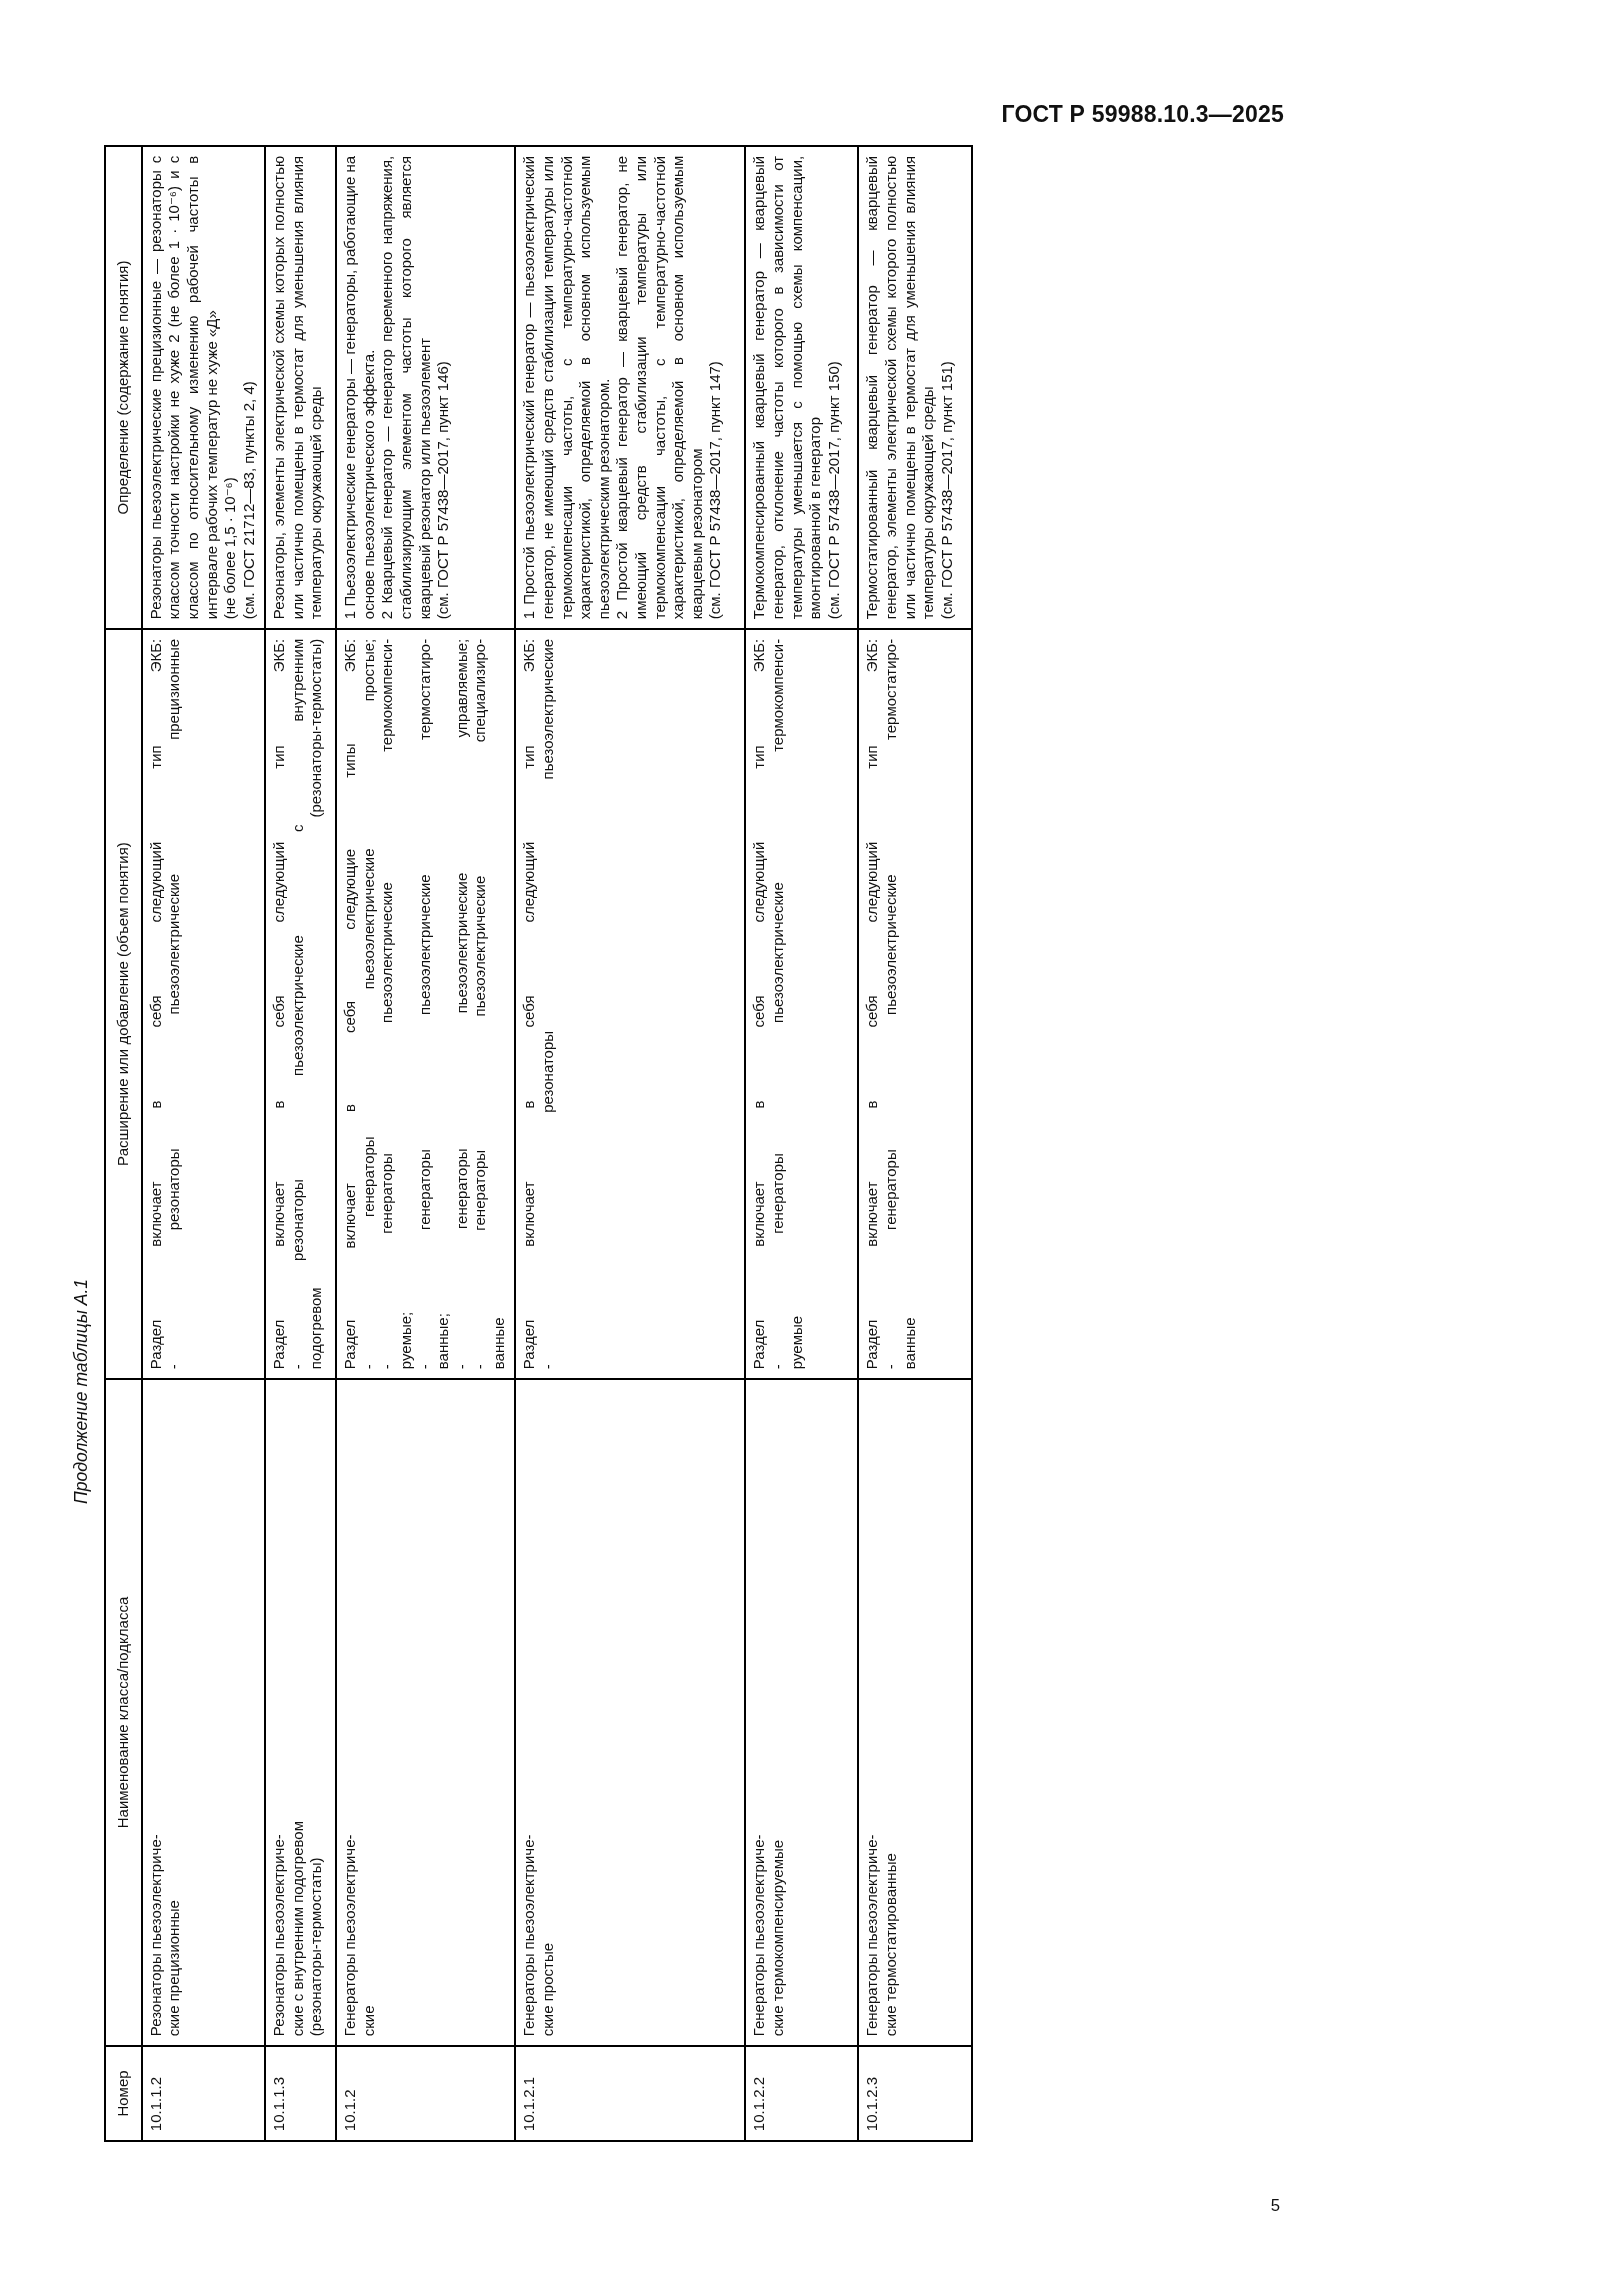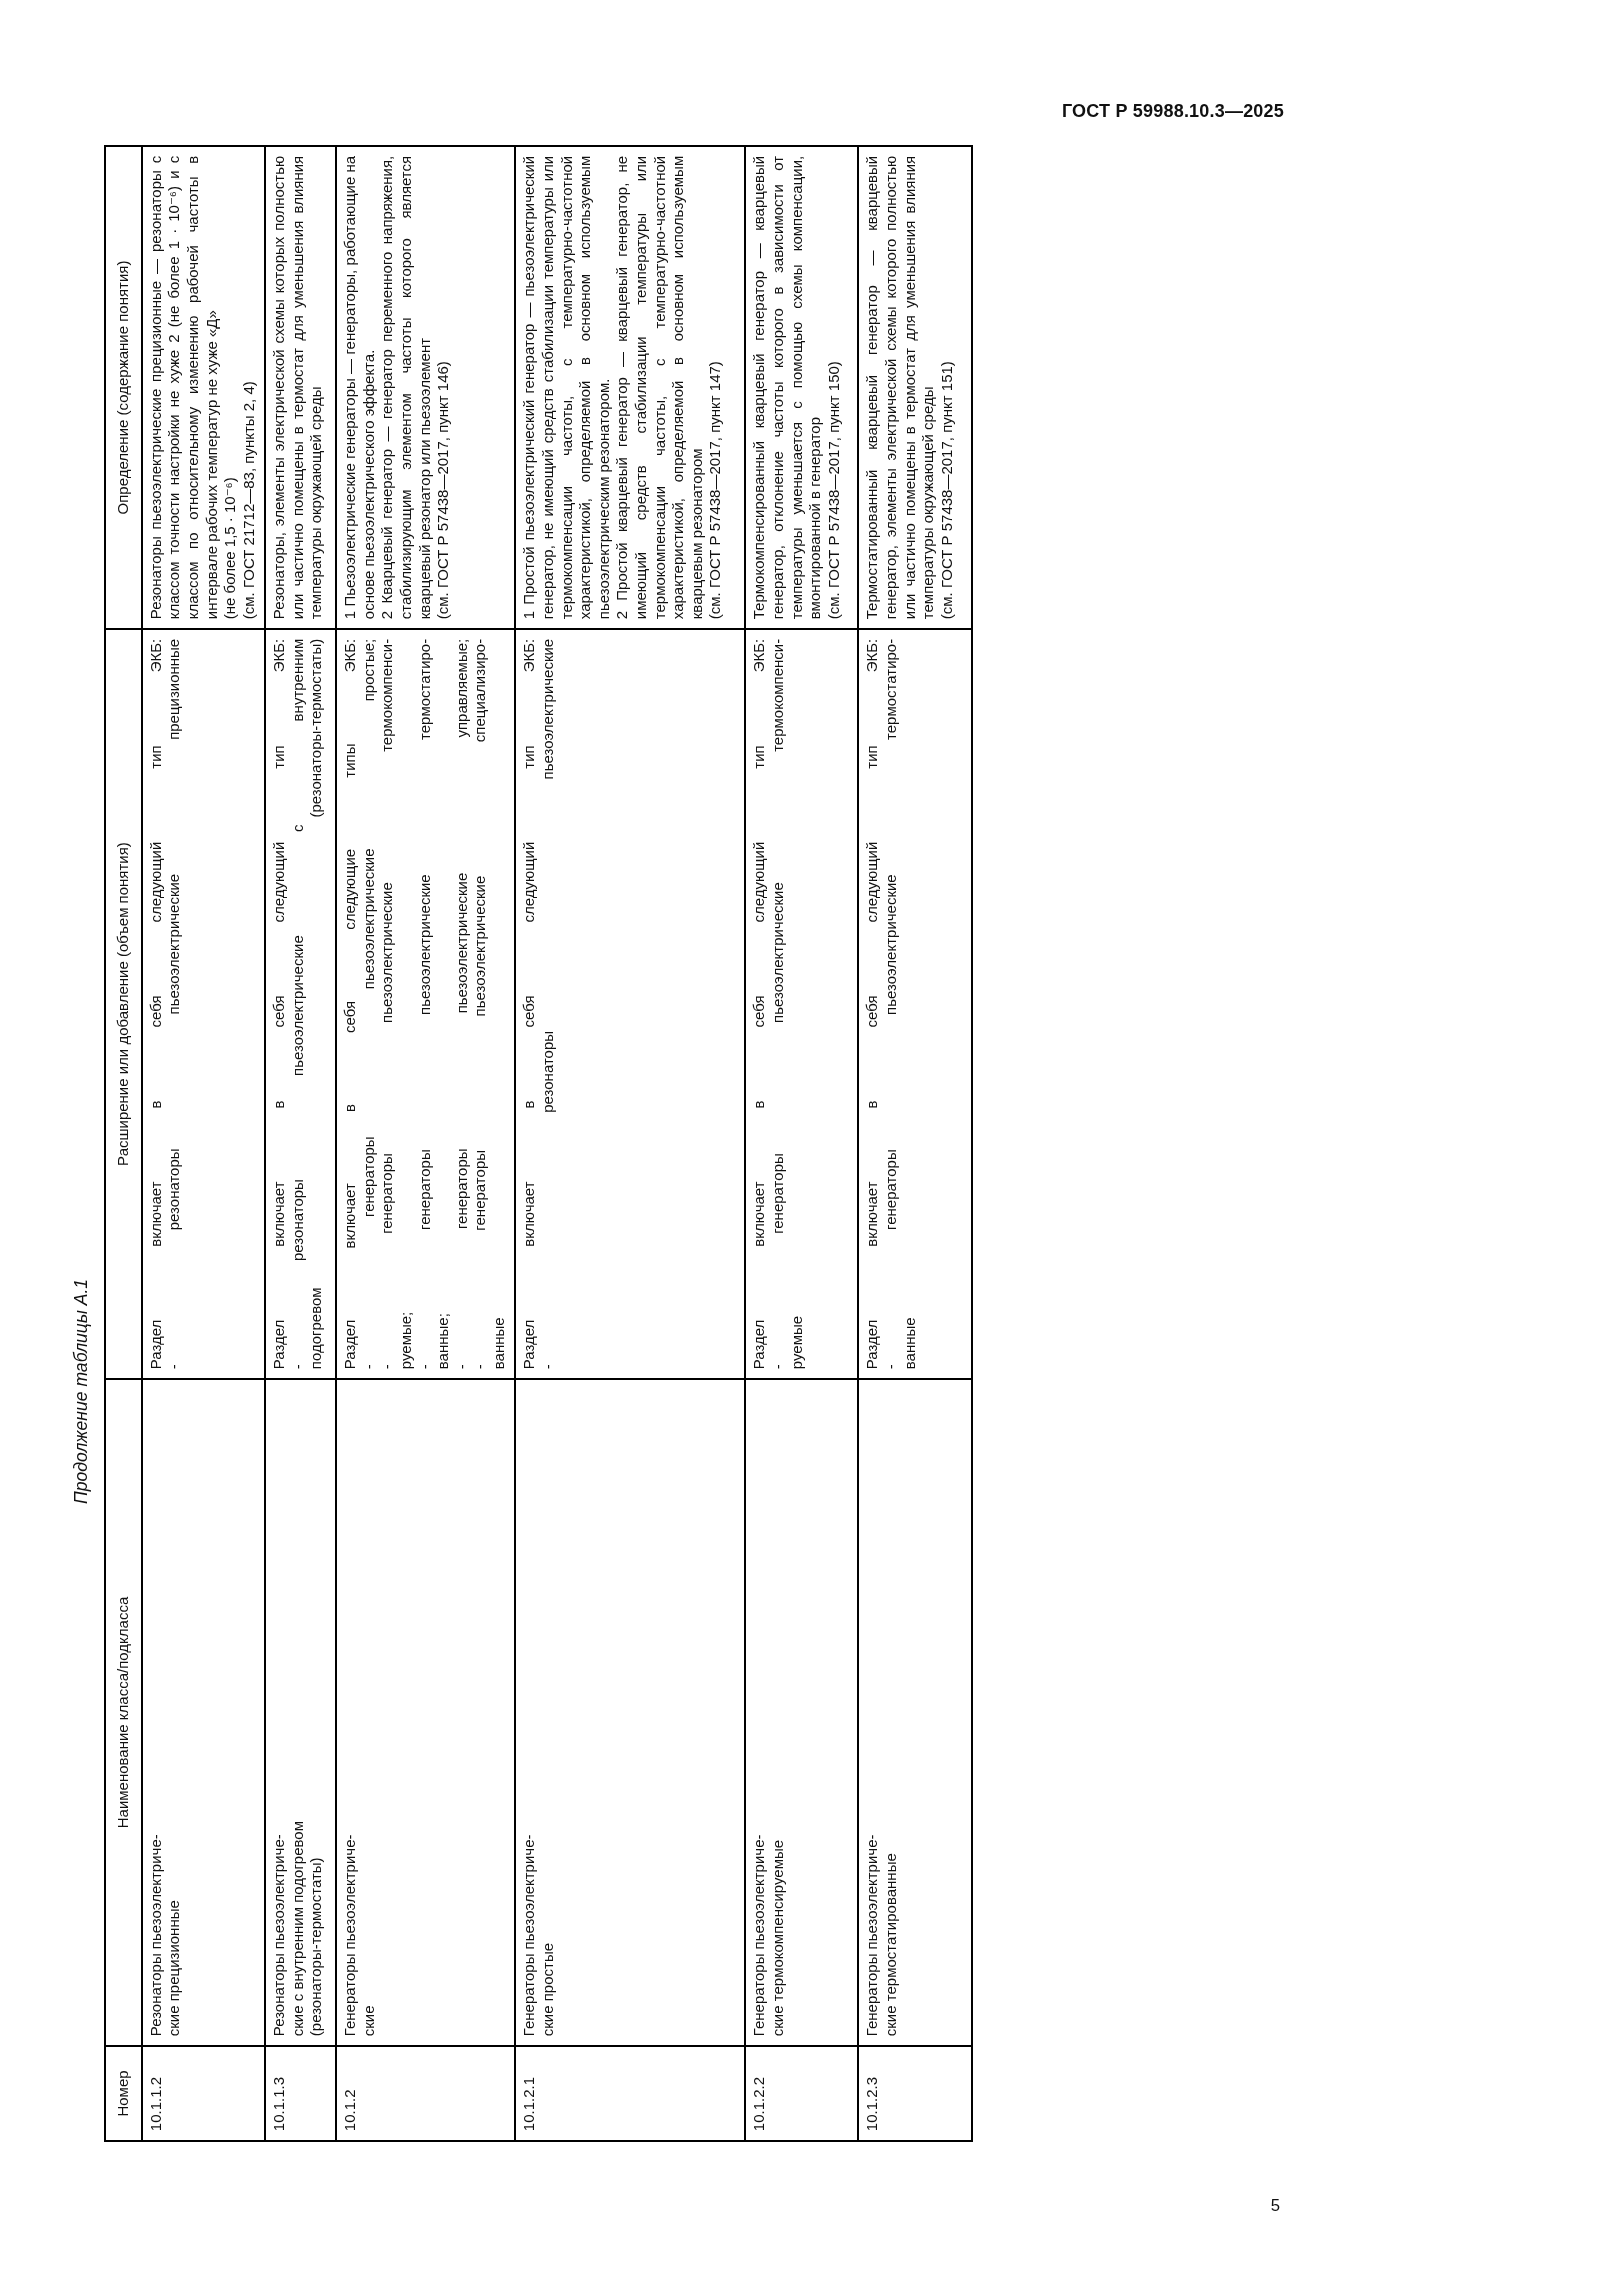--- a/index.html
+++ b/index.html
@@ -12,21 +12,21 @@
     height: 2293px;
     background: #ffffff;
     overflow: hidden;
   }
 
   
   .doc-header {
     position: absolute;
     top: 101px;
     right: 337px;
-    font-size: 18px;
+    font-size: 23px;
     font-weight: bold;
     letter-spacing: 0.2px;
     white-space: nowrap;
   }
   .page-number {
     position: absolute;
     top: 2196px;
     right: 341px;
     font-size: 16.7px;
   }

